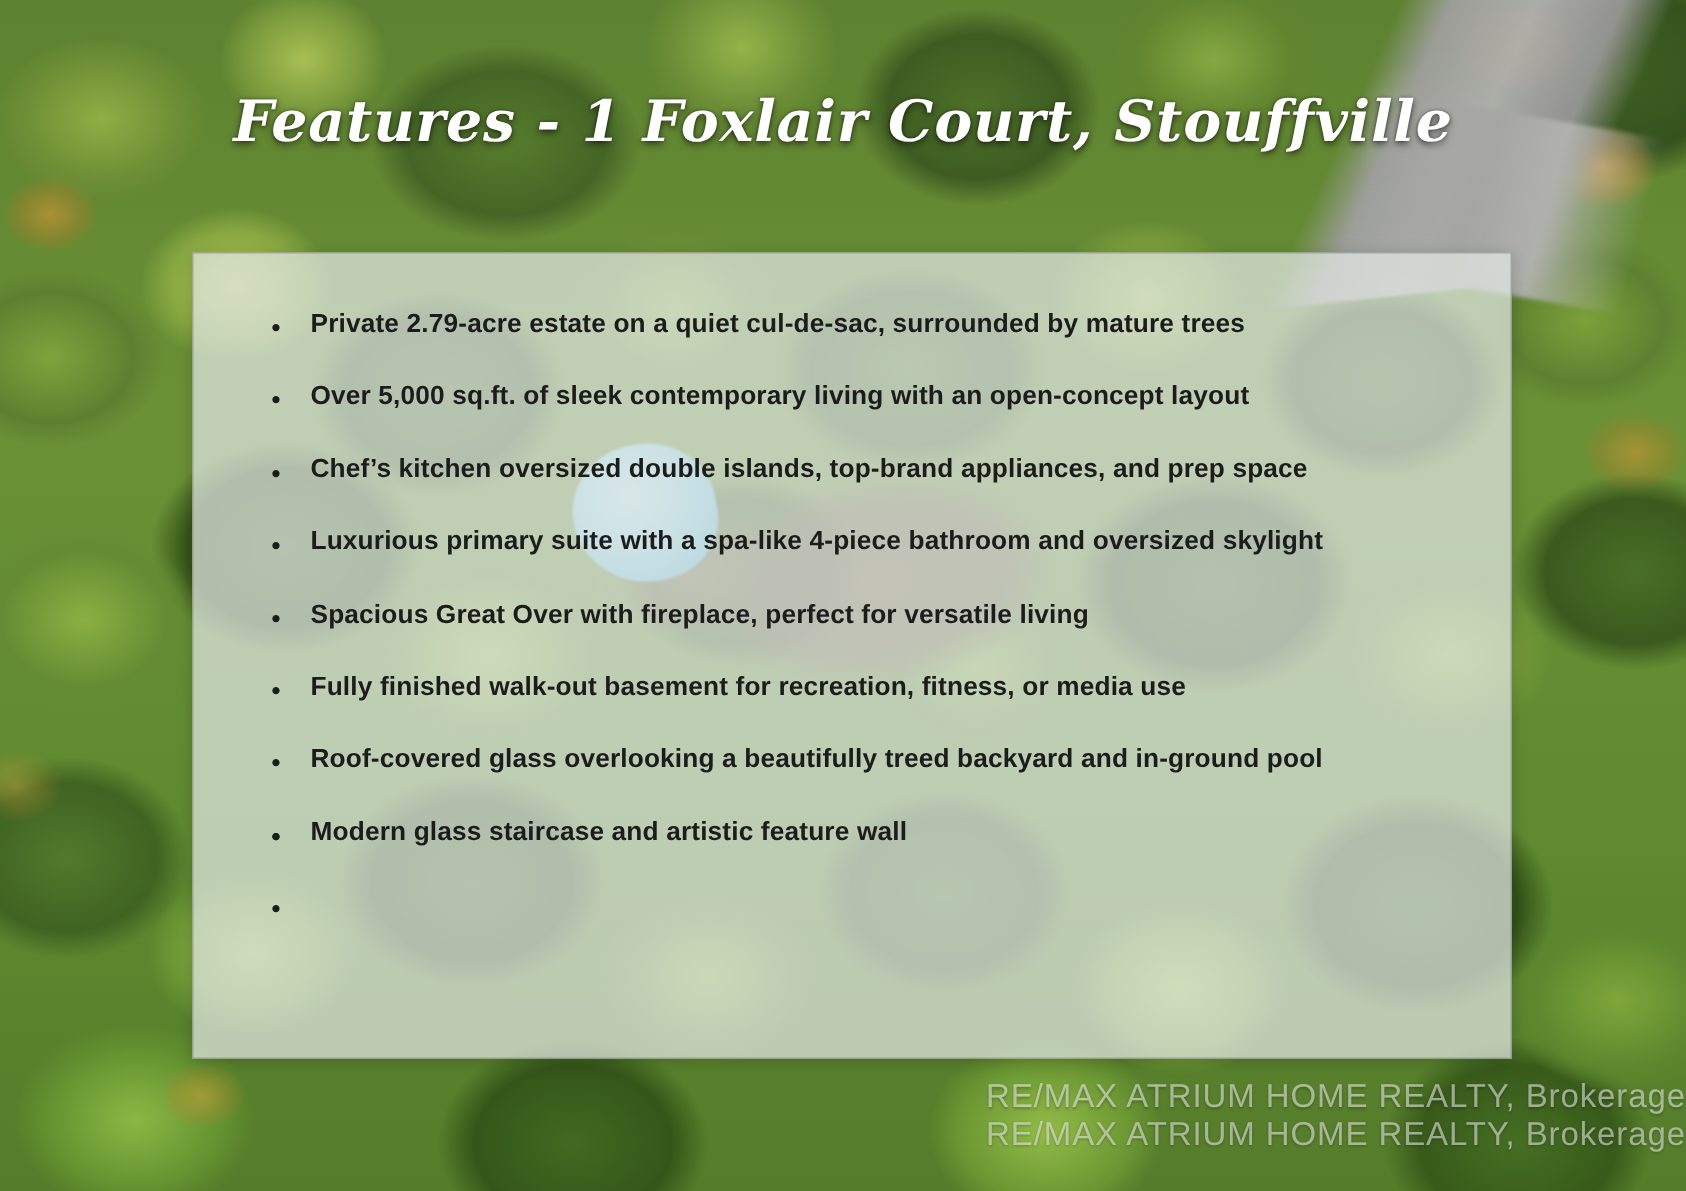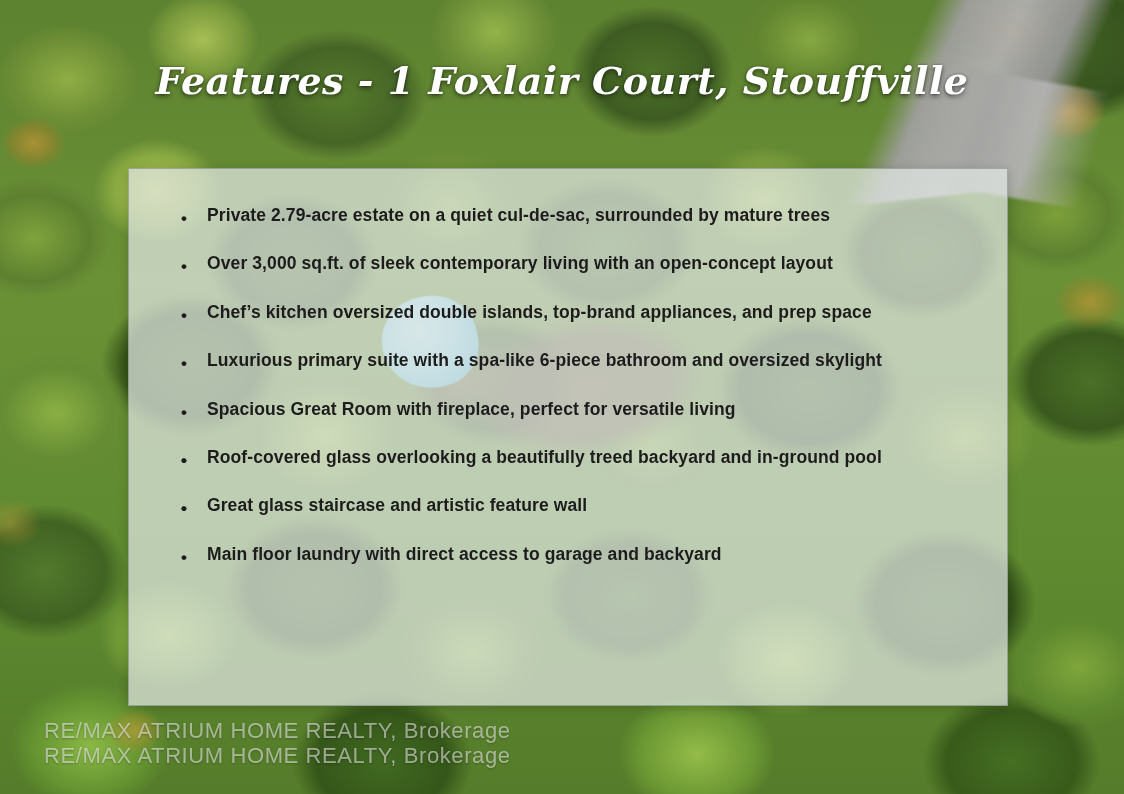--- a/index.html
+++ b/index.html
@@ -181,28 +181,27 @@
     top: 3px;
     font-size: 17px;
     color: #1c1c1c;
   }
 
   
   .wm {
     position: absolute;
     left: 0;
     right: 0;
-    text-align: left;
+    text-align: right;
     font-size: 22px;
     letter-spacing: 0.6px;
     color: rgba(245,245,245,0.55);
     font-family: "Liberation Sans", sans-serif;
     text-shadow: 0 1px 2px rgba(0,0,0,0.25);
     white-space: nowrap;
-    margin-left: 44px;
   }
   .wm-1 { top: 718px; }
   .wm-2 { top: 743px; }
 </style>
 </head>
 <body>
 
 <div class="slide">
 
   <div class="bg"></div>
@@ -215,51 +214,51 @@
   <div class="title">Features - 1 Foxlair Court, Stouffville</div>
 
   <div class="panel">
     <ul class="list">
       <li>
         <span class="bullet">•</span>
         <span>Private 2.79-acre estate on a quiet cul-de-sac, surrounded by mature trees</span>
       </li>
       <li>
         <span class="bullet">•</span>
-        <span>Over 3,000 sq.ft. of sleek contemporary living with an open-concept layout</span>
+        <span>Over 5,000 sq.ft. of sleek contemporary living with an open-concept layout</span>
       </li>
       <li>
         <span class="bullet">•</span>
         <span>Chef’s kitchen oversized double islands, top-brand appliances, and prep space</span>
       </li>
       <li>
         <span class="bullet">•</span>
-        <span>Luxurious primary suite with a spa-like 6-piece bathroom and oversized skylight</span>
-      </li>
-      <li>
-        <span class="bullet">•</span>
-        <span>Spacious Great Room with fireplace, perfect for versatile living</span>
-      </li>
-      <li>
-        <span class="bullet">•</span>
+        <span>Luxurious primary suite with a spa-like 4-piece bathroom and oversized skylight</span>
+      </li>
+      <li>
+        <span class="bullet">•</span>
+        <span>Spacious Great Over with fireplace, perfect for versatile living</span>
+      </li>
+      <li>
+        <span class="bullet">•</span>
+        <span>Fully finished walk-out basement for recreation, fitness, or media use</span>
       </li>
       <li>
         <span class="bullet">•</span>
         <span>Roof-covered glass overlooking a beautifully treed backyard and in-ground pool</span>
       </li>
       <li>
         <span class="bullet">•</span>
       </li>
       <li>
         <span class="bullet">•</span>
-        <span>Great glass staircase and artistic feature wall</span>
-      </li>
-      <li>
-        <span class="bullet">•</span>
-        <span>Main floor laundry with direct access to garage and backyard</span>
+        <span>Modern glass staircase and artistic feature wall</span>
+      </li>
+      <li>
+        <span class="bullet">•</span>
       </li>
     </ul>
   </div>
 
   <div class="wm wm-1">RE/MAX ATRIUM HOME REALTY, Brokerage</div>
   <div class="wm wm-2">RE/MAX ATRIUM HOME REALTY, Brokerage</div>
 
 </div>
 
 </body></html>

